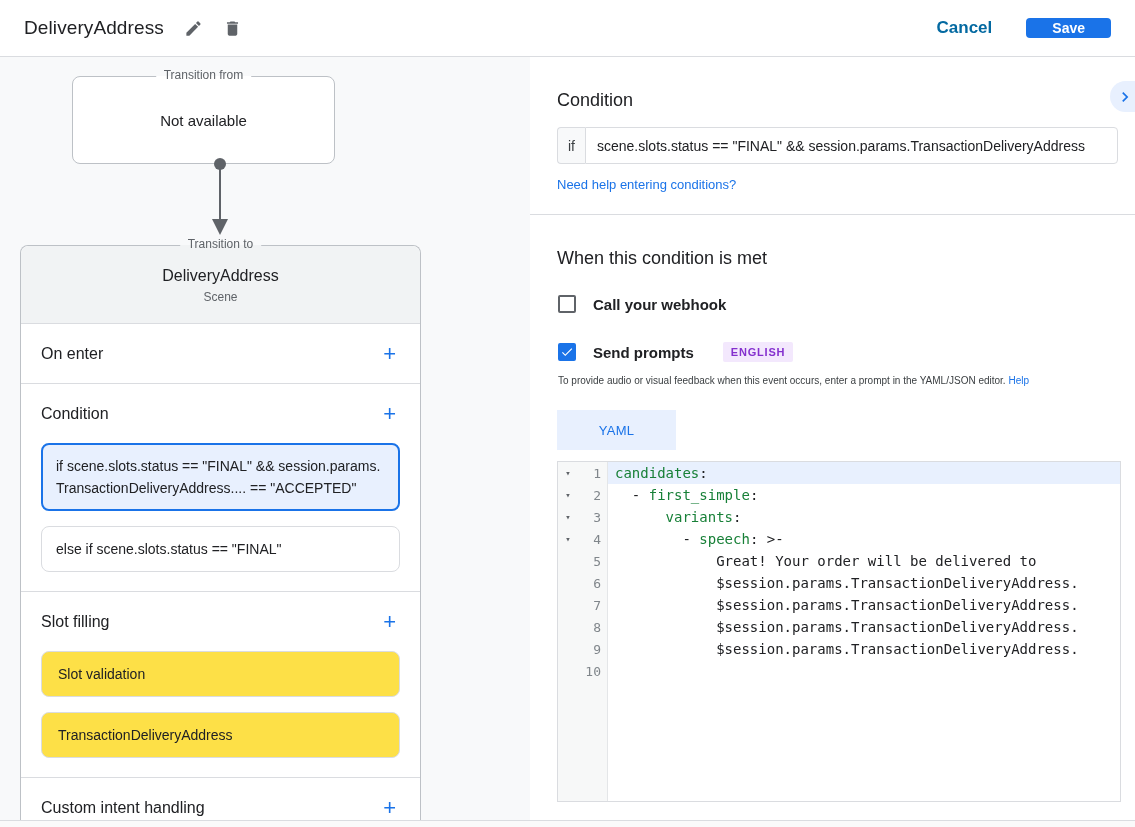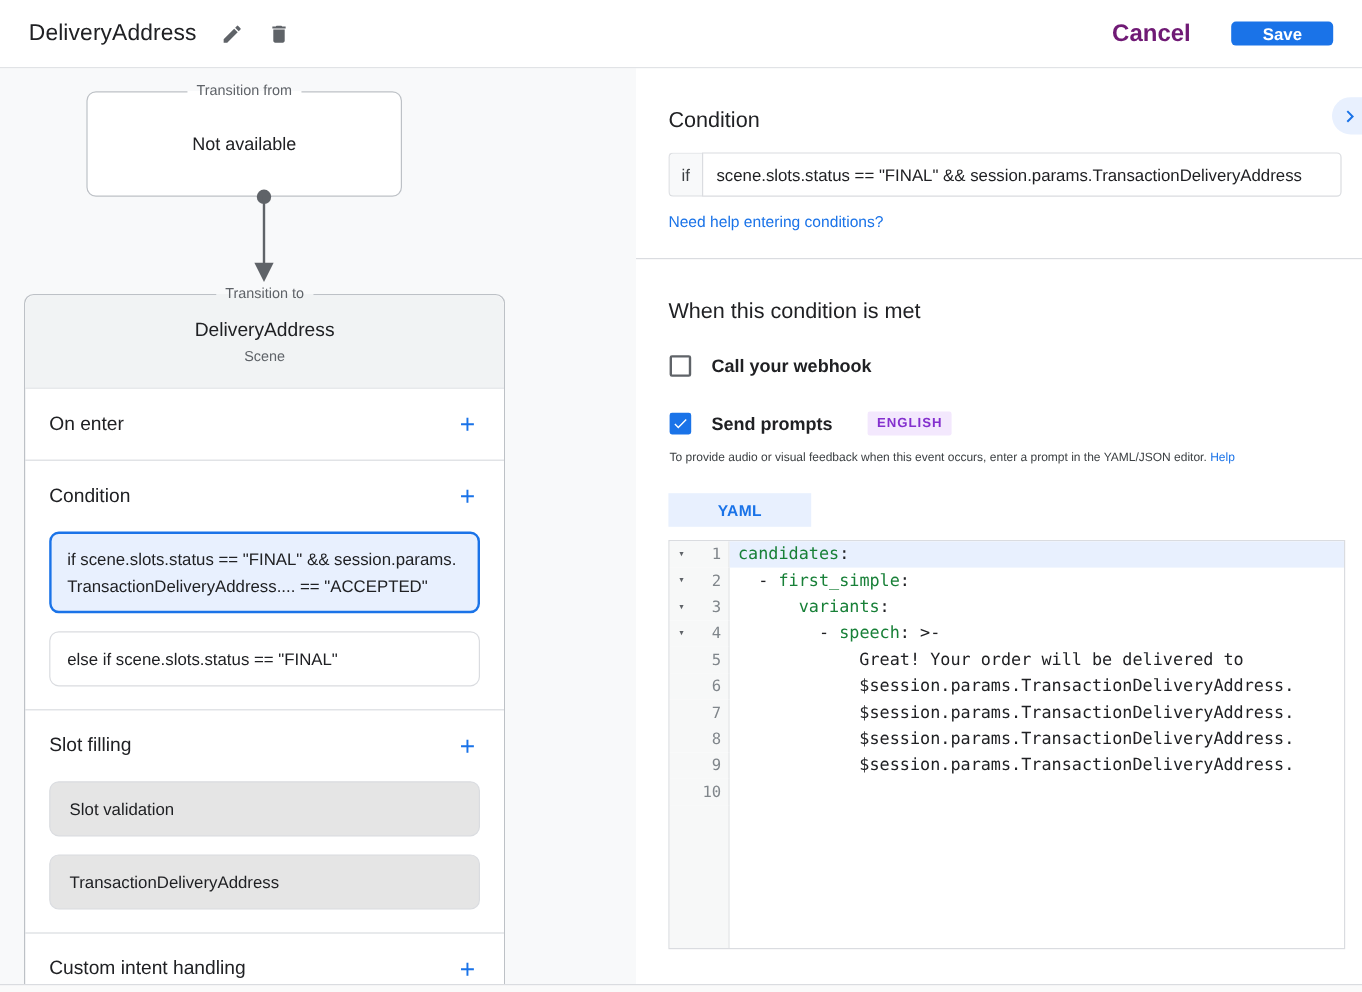--- a/index.html
+++ b/index.html
@@ -7,21 +7,21 @@
     font-family:"Liberation Sans", sans-serif; color:#202124; }
 
   
   .app-header { height:57px; display:flex; align-items:center; padding:0 24px;
     border-bottom:1px solid #dadce0; background:#fff; }
   .app-title { font-size:19px; color:#202124; letter-spacing:.1px; }
   .icon-btn { background:none; border:none; cursor:pointer; padding:6px; display:flex; align-items:center; }
   .icon-btn svg { fill:#5f6368; }
   .title-icons { display:flex; align-items:center; margin-left:14px; gap:8px; }
   .header-actions { margin-left:auto; display:flex; align-items:center; gap:34px; }
-  .cancel-link { color:#701a75; font-size:20px; font-weight:600; background:none; border:none; cursor:pointer;margin-left:40px; }
+  .cancel-link { color:#0369a1; font-size:17px; font-weight:600; background:none; border:none; cursor:pointer;margin-left:40px; }
   .save-btn { background:#1a73e8; color:#fff; font-size:14px; font-weight:600; border:none;
     border-radius:4px; height:20px; padding:0 26px; cursor:pointer; }
 
   
   .main { display:flex; height:763px; }
   .left-panel { width:530px; background:#f8f9fa; position:relative; overflow:hidden; flex:none; }
   .right-panel { flex:1; background:#fff; position:relative; overflow:hidden; }
 
   
   .outline-box { position:relative; background:#fff; border:1px solid #bdc1c6; border-radius:8px; }
@@ -45,21 +45,21 @@
   .sect-row { height:59px; display:flex; align-items:center; justify-content:space-between; }
   .sect-label { font-size:16px; color:#202124; }
   .plus-btn { background:none; border:none; cursor:pointer; color:#1a73e8; font-size:22px;
     font-weight:400; line-height:1; padding:2px 4px; }
   .plus-btn::before { content:"+"; }
   .sect-body { padding-bottom:19px; display:flex; flex-direction:column; gap:15px; }
   .cond-box { border:1px solid #dadce0; border-radius:8px; padding:11px 14px; font-size:14px;
     line-height:22px; color:#202124; background:#fff; cursor:pointer; word-break:break-all; }
   .cond-box.selected { background:#e8f0fe; border:2px solid #1a73e8; padding:10px 13px; }
   .slot-box { border:1px solid #dadce0; border-radius:8px; padding:14px 16px; font-size:14px;
-    color:#202124; background:#e5e5e5; cursor:pointer; }
+    color:#202124; background:#fde047; cursor:pointer; }
   .sect.last { border-bottom:none; }
 
   
   .rp-h2 { font-size:18px; font-weight:400; color:#202124; margin:33px 0 0 27px; }
   .collapse-btn { position:absolute; top:24px; right:0; width:25px; height:31px; border:none;
     background:#e8f0fe; border-radius:16px 0 0 16px; cursor:pointer; display:flex;
     align-items:center; justify-content:flex-end; }
   .collapse-btn svg { fill:#1a73e8; }
   .if-row { display:flex; margin:16px 27px 0 27px; width:561px; height:37px; }
   .if-prefix { border:1px solid #dadce0; border-right:none; border-radius:4px 0 0 4px;
@@ -78,22 +78,22 @@
     align-items:center; justify-content:center; }
   .check-label { font-size:15px; font-weight:600; color:#202124; }
   .lang-badge { background:#f3e8fd; color:#8430ce; font-size:11px; font-weight:600;
     letter-spacing:.8px; padding:4px 8px; border-radius:2px; margin-left:12px; }
   .desc { margin:11px 27px 0 28px; max-width:560px; font-size:10px; line-height:1.6;
     color:#3c4043; }
   .desc a { color:#1a73e8; text-decoration:none; }
 
   
   .tabs { display:flex; margin:21px 0 0 27px; }
-  .tab { width:119px; height:28px; display:flex; align-items:center; justify-content:center;
-    font-size:13px; font-weight:700; cursor:pointer; border:none; background:transparent;
+  .tab { width:119px; height:40px; display:flex; align-items:center; justify-content:center;
+    font-size:13px; font-weight:400; cursor:pointer; border:none; background:transparent;
     color:#5f6368; letter-spacing:.3px; }
   .tab.active { background:#e8f0fe; color:#1a73e8; }
   .editor { margin:11px 14px 0 27px; border:1px solid #dadce0; height:341px; overflow:hidden;
     display:flex; flex-direction:column; background:#fff; font-family:"DejaVu Sans Mono",monospace; }
   .cm-line { display:flex; height:22px; flex:none; }
   .cm-line.filler { flex:1; height:auto; }
   .cm-gutter { width:50px; flex:none; background:#f7f8f8; border-right:1px solid #e4e6e8;
     display:flex; align-items:center; }
   .cm-fold { width:20px; text-align:center; font-size:9px; color:#5f6368; cursor:pointer; }
   .cm-num { flex:1; text-align:right; padding-right:6px; font-size:13px; color:#80868b; }

